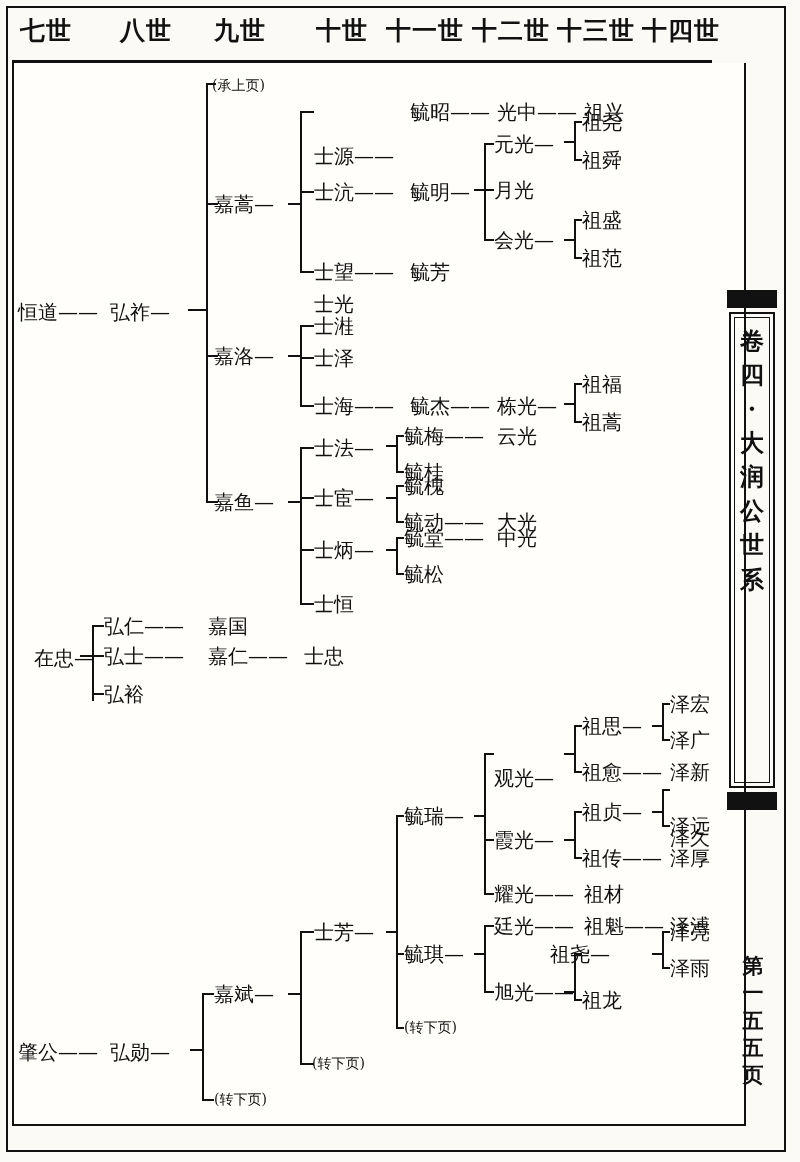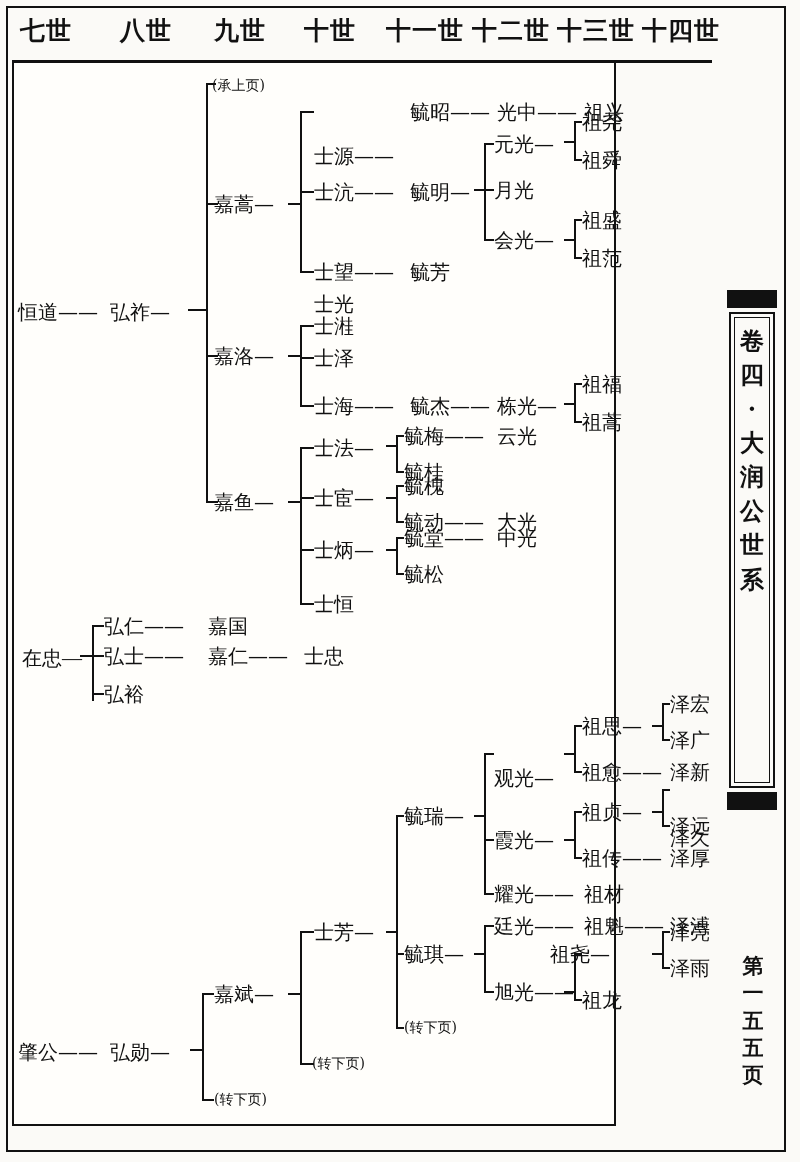--- a/index.html
+++ b/index.html
@@ -8,21 +8,21 @@
 
   
   .page-border{position:absolute;left:6px;top:6px;width:780px;height:1146px;border:2px solid #111;box-sizing:border-box;}
 
   
   .gen-header{position:absolute;left:12px;top:14px;width:700px;height:46px;}
   .gen-cell{position:absolute;top:0;font-size:25px;font-weight:bold;color:#111;letter-spacing:1px;white-space:nowrap;font-family:"DejaVu Serif","Liberation Serif",serif;}
   .gen-rule{position:absolute;left:12px;top:60px;width:700px;height:3px;background:#111;}
 
   
-  .chart-frame{position:absolute;left:12px;top:63px;width:604px;height:1063px;border:2px solid #111;border-top:none;box-sizing:border-box;background:#fffefb;}
+  .chart-frame{position:absolute;left:12px;top:63px;width:734px;height:1063px;border:2px solid #111;border-top:none;box-sizing:border-box;background:#fffefb;}
 
   
   .cartouche{position:absolute;left:727px;top:290px;width:50px;height:520px;}
   .cart-bar{position:absolute;left:0;width:50px;height:18px;background:#111;}
   .cart-bar.top{top:0;}
   .cart-bar.bot{bottom:0;}
   .cart-box{position:absolute;left:2px;top:22px;width:46px;height:476px;border:2px solid #111;box-sizing:border-box;}
   .cart-box:after{content:"";position:absolute;left:3px;top:3px;right:3px;bottom:3px;border:1px solid #111;}
   .cart-text{position:absolute;left:0;top:34px;width:50px;text-align:center;font-size:24px;font-weight:bold;color:#111;line-height:1.42;font-family:"DejaVu Serif","Liberation Serif",serif;}
   .cart-text span{display:block;}
@@ -42,21 +42,21 @@
 </head>
 <body>
 
 <div id="page">
   <div class="page-border"></div>
 
   <div class="gen-header">
     <div class="gen-cell" style="left:8px;">七世</div>
     <div class="gen-cell" style="left:108px;">八世</div>
     <div class="gen-cell" style="left:202px;">九世</div>
-    <div class="gen-cell" style="left:292px;">十世</div>
+    <div class="gen-cell" style="left:304px;">十世</div>
     <div class="gen-cell" style="left:374px;">十一世</div>
     <div class="gen-cell" style="left:460px;">十二世</div>
     <div class="gen-cell" style="left:545px;">十三世</div>
     <div class="gen-cell" style="left:630px;">十四世</div>
   </div>
   <div class="gen-rule"></div>
 
   <div class="chart-frame">
 
     <div class="note" style="left:198px;top:14px;">(承上页)</div>
@@ -165,21 +165,21 @@
     <div class="node" style="left:483px;top:446px;">大光</div>
 
     <div class="v" style="left:382px;top:474px;height:36px;"></div>
     <div class="h" style="left:372px;top:486px;width:10px;"></div>
     <div class="h" style="left:382px;top:474px;width:8px;"></div>
     <div class="h" style="left:382px;top:510px;width:8px;"></div>
     <div class="node" style="left:390px;top:462px;">毓堂——</div>
     <div class="node" style="left:483px;top:462px;">中光</div>
     <div class="node" style="left:390px;top:498px;">毓松</div>
 
-    <div class="node" style="left:8px;top:582px;font-family:Liberation Serif, serif;">在忠—</div>
+    <div class="node" style="left:20px;top:582px;">在忠—</div>
     <div class="v" style="left:78px;top:562px;height:76px;"></div>
     <div class="h" style="left:66px;top:592px;width:12px;"></div>
     <div class="h" style="left:78px;top:562px;width:12px;"></div>
     <div class="h" style="left:78px;top:592px;width:12px;"></div>
     <div class="h" style="left:78px;top:630px;width:12px;"></div>
 
     <div class="node" style="left:90px;top:550px;">弘仁——</div>
     <div class="node" style="left:194px;top:550px;">嘉国</div>
     <div class="node" style="left:90px;top:580px;">弘士——</div>
     <div class="node" style="left:194px;top:580px;">嘉仁——</div>

